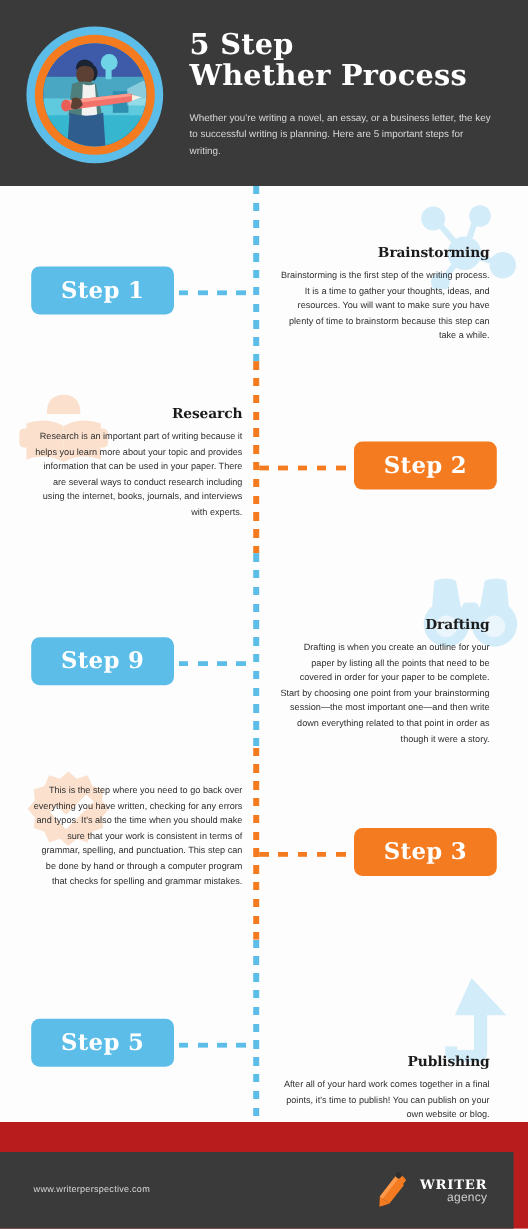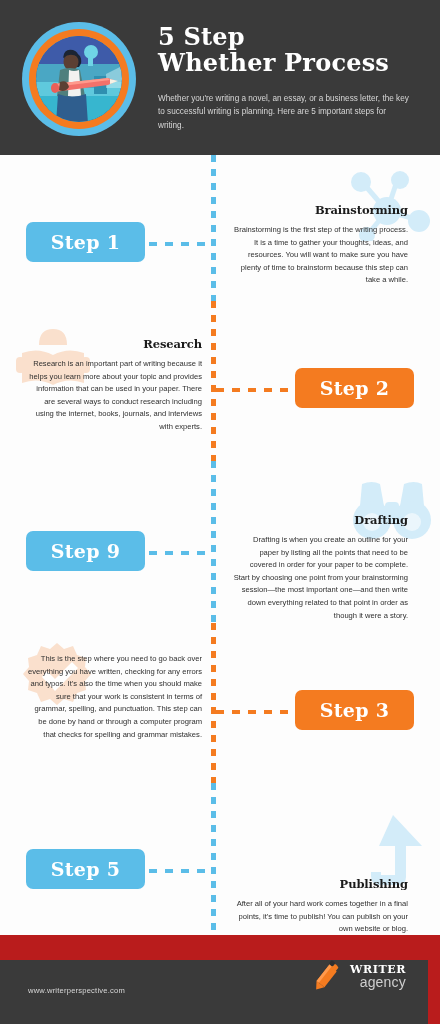--- a/index.html
+++ b/index.html
@@ -93,28 +93,28 @@
 
   
   .footer {
     position:absolute; left:0; top:960px; width:428px; height:64px;
     background:#3a3a3a;
   }
   .footer-url {
     position:absolute; left:28px; top:26px;
     font-size:7.6px; color:#d8d8d8; letter-spacing:0.2px;
   }
-  .brand { position:absolute; right:22px; top:0; display:flex; align-items:center; gap:7px;justify-content:flex-end; }
+  .brand { position:absolute; right:22px; top:16px; display:flex; align-items:center; gap:7px;justify-content:flex-end; }
   .brand-text { line-height:1.05; }
   .brand-name {
     font-family:"DejaVu Serif", serif; font-weight:bold;
     font-size:11px; color:#ffffff; letter-spacing:0.6px; display:block;
   }
   .brand-sub {
-    font-size:14px; color:#cfcfcf; display:block; text-align:right;
+    font-size:10px; color:#cfcfcf; display:block; text-align:right;
     letter-spacing:0.2px;
   }
 </style>
 </head>
 <body>
 
 <div class="page">
 
   <div class="header">
 

